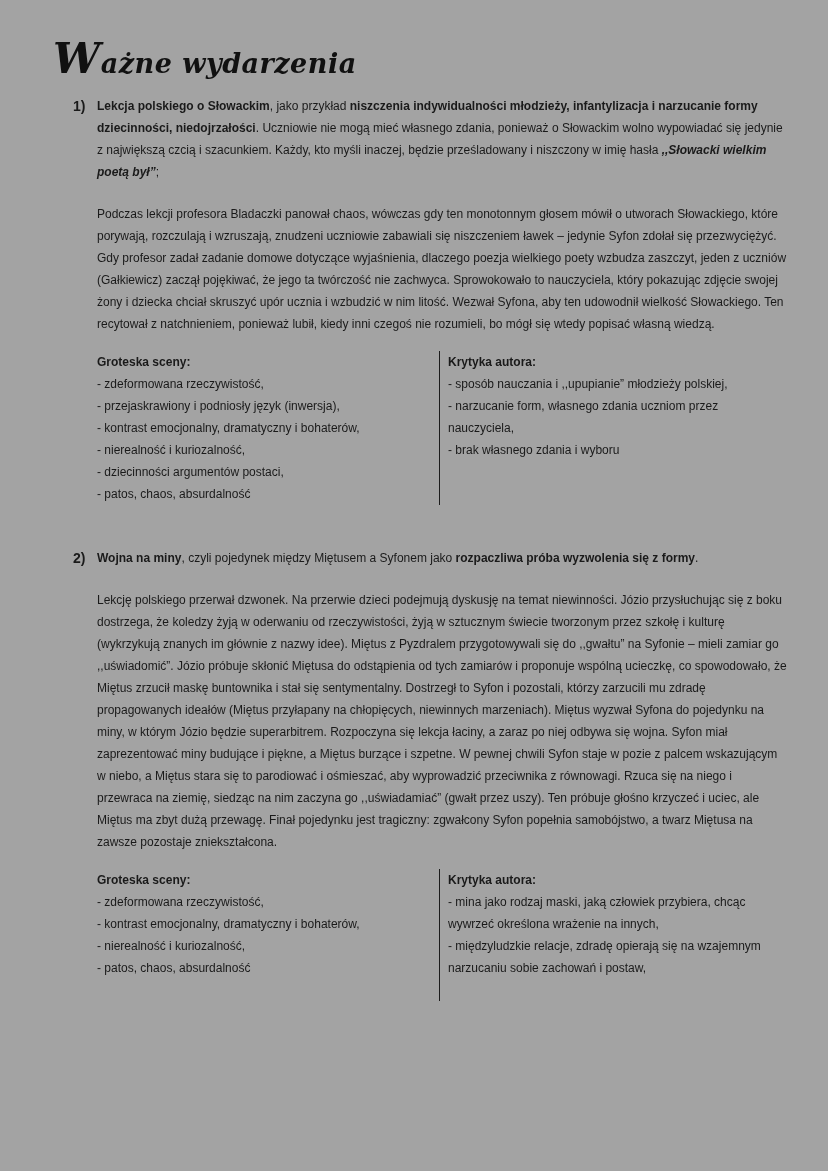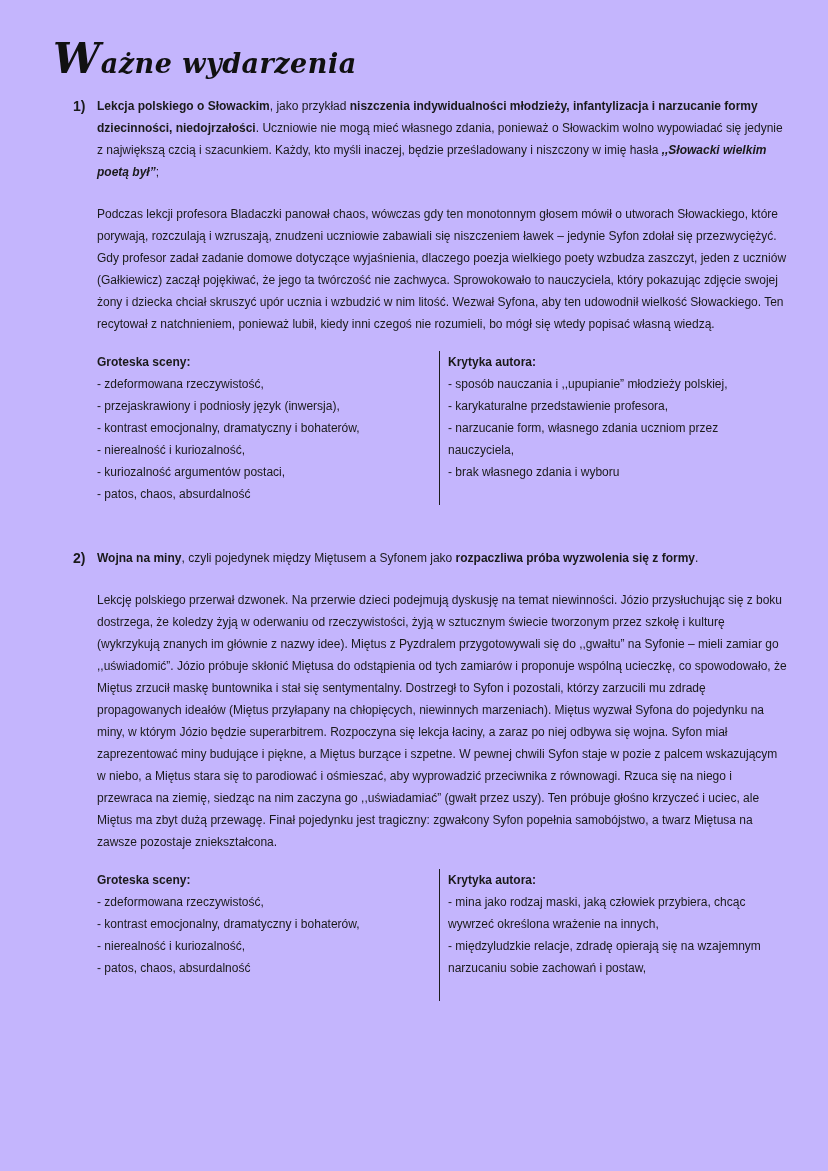--- a/index.html
+++ b/index.html
@@ -2,21 +2,21 @@
 <html lang="pl"><head>
 <meta charset="utf-8">
 <style>
   * { margin: 0; padding: 0; box-sizing: border-box; }
   html, body { background: #e9e9e9; }
   body { width: 828px; font-family: "Liberation Sans", sans-serif; }
   .page {
     position: relative;
     width: 828px;
     height: 1171px;
-    background: #c4b5fd;
+    background: #a3a3a3;
     overflow: hidden;
     color: #1a1a1a;
   }
   .title {
     margin: 42px 0 16px 53px;
     font-family: "DejaVu Serif", serif;
     font-style: italic;
     font-weight: 700;
     font-size: 27px;
     letter-spacing: 0.5px;
@@ -75,27 +75,26 @@
     <div class="content">
       <p class="lead"><span class="b">Lekcja polskiego o Słowackim</span><span>, jako przykład </span><span class="b">niszczenia indywidualności młodzieży, infantylizacja i narzucanie formy dziecinności, niedojrzałości</span><span>. Uczniowie nie mogą mieć własnego zdania, ponieważ o Słowackim wolno wypowiadać się jedynie z największą czcią i szacunkiem. Każdy, kto myśli inaczej, będzie prześladowany i niszczony w imię hasła </span><span class="bi">,,Słowacki wielkim poetą był”</span><span>;</span></p>
       <p class="body-par">Podczas lekcji profesora Bladaczki panował chaos, wówczas gdy ten monotonnym głosem mówił o utworach Słowackiego, które porywają, rozczulają i wzruszają, znudzeni uczniowie zabawiali się niszczeniem ławek – jedynie Syfon zdołał się przezwyciężyć. Gdy profesor zadał zadanie domowe dotyczące wyjaśnienia, dlaczego poezja wielkiego poety wzbudza zaszczyt, jeden z uczniów (Gałkiewicz) zaczął pojękiwać, że jego ta twórczość nie zachwyca. Sprowokowało to nauczyciela, który pokazując zdjęcie swojej żony i dziecka chciał skruszyć upór ucznia i wzbudzić w nim litość. Wezwał Syfona, aby ten udowodnił wielkość Słowackiego. Ten recytował z natchnieniem, ponieważ lubił, kiedy inni czegoś nie rozumieli, bo mógł się wtedy popisać własną wiedzą.</p>
       <div class="gtable">
         <div class="gcol-left">
           <div class="ghead">Groteska sceny:</div>
           <div class="gitem">- zdeformowana rzeczywistość,</div>
           <div class="gitem">- przejaskrawiony i podniosły język (inwersja),</div>
           <div class="gitem">- kontrast emocjonalny, dramatyczny i bohaterów,</div>
           <div class="gitem">- nierealność i kuriozalność,</div>
-          <div class="gitem">- kuriozalność argumentów postaci,</div>
+          <div class="gitem">- dziecinności argumentów postaci,</div>
           <div class="gitem">- patos, chaos, absurdalność</div>
         </div>
         <div class="gcol-right">
           <div class="ghead">Krytyka autora:</div>
           <div class="gitem">- sposób nauczania i ,,upupianie” młodzieży polskiej,</div>
-          <div class="gitem">- karykaturalne przedstawienie profesora,</div>
           <div class="gitem">- narzucanie form, własnego zdania uczniom przez nauczyciela,</div>
           <div class="gitem">- brak własnego zdania i wyboru</div>
         </div>
       </div>
     </div>
   </section>
 
   <section class="item item-2">
     <div class="num">2)</div>
     <div class="content">

